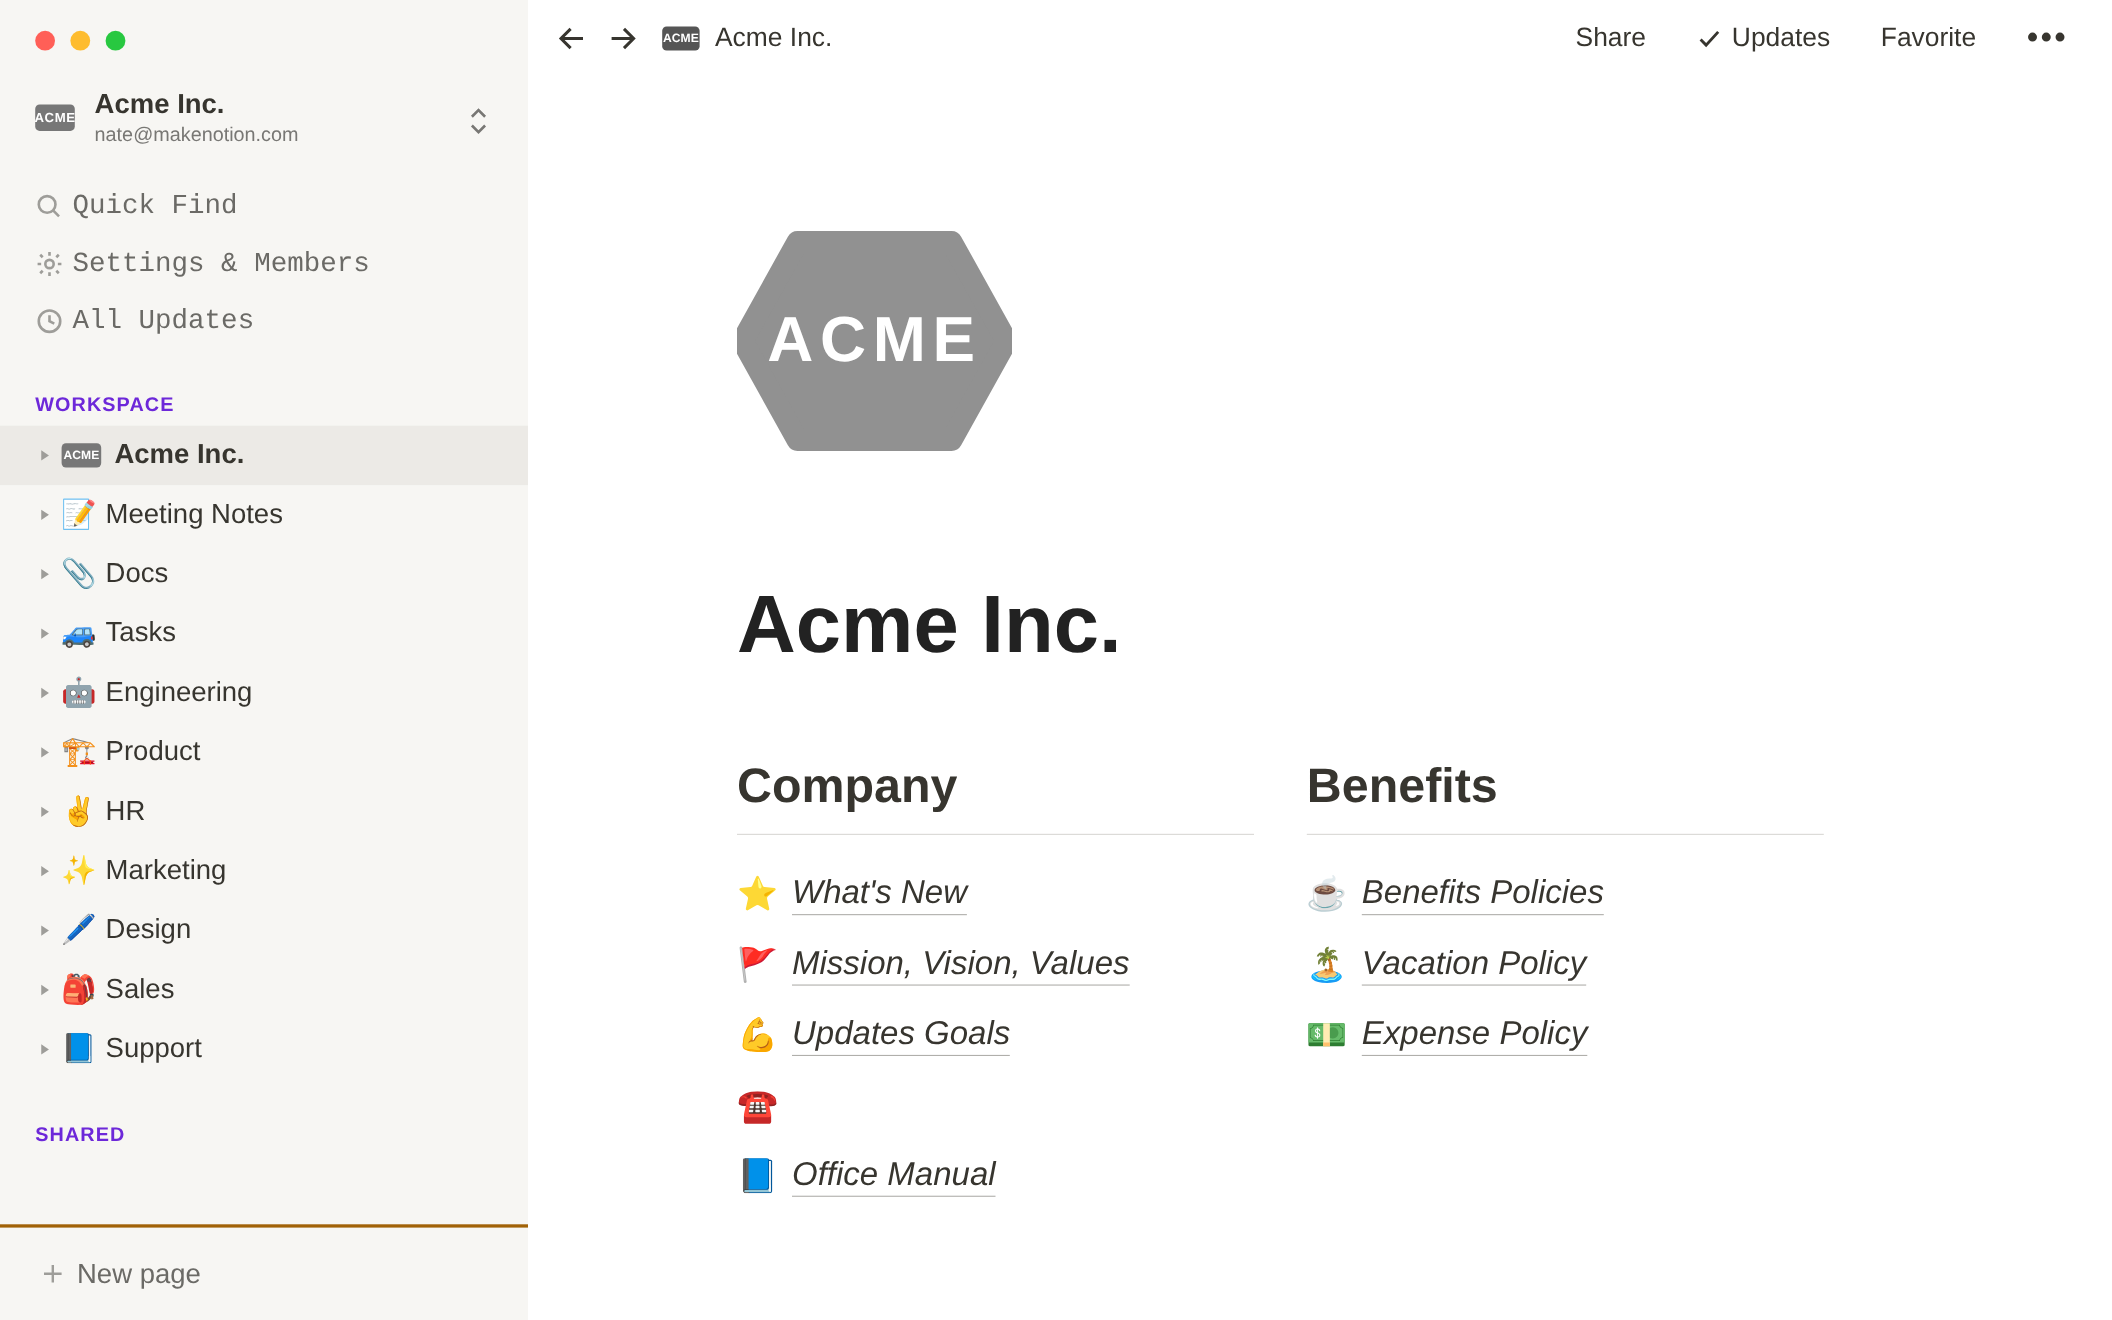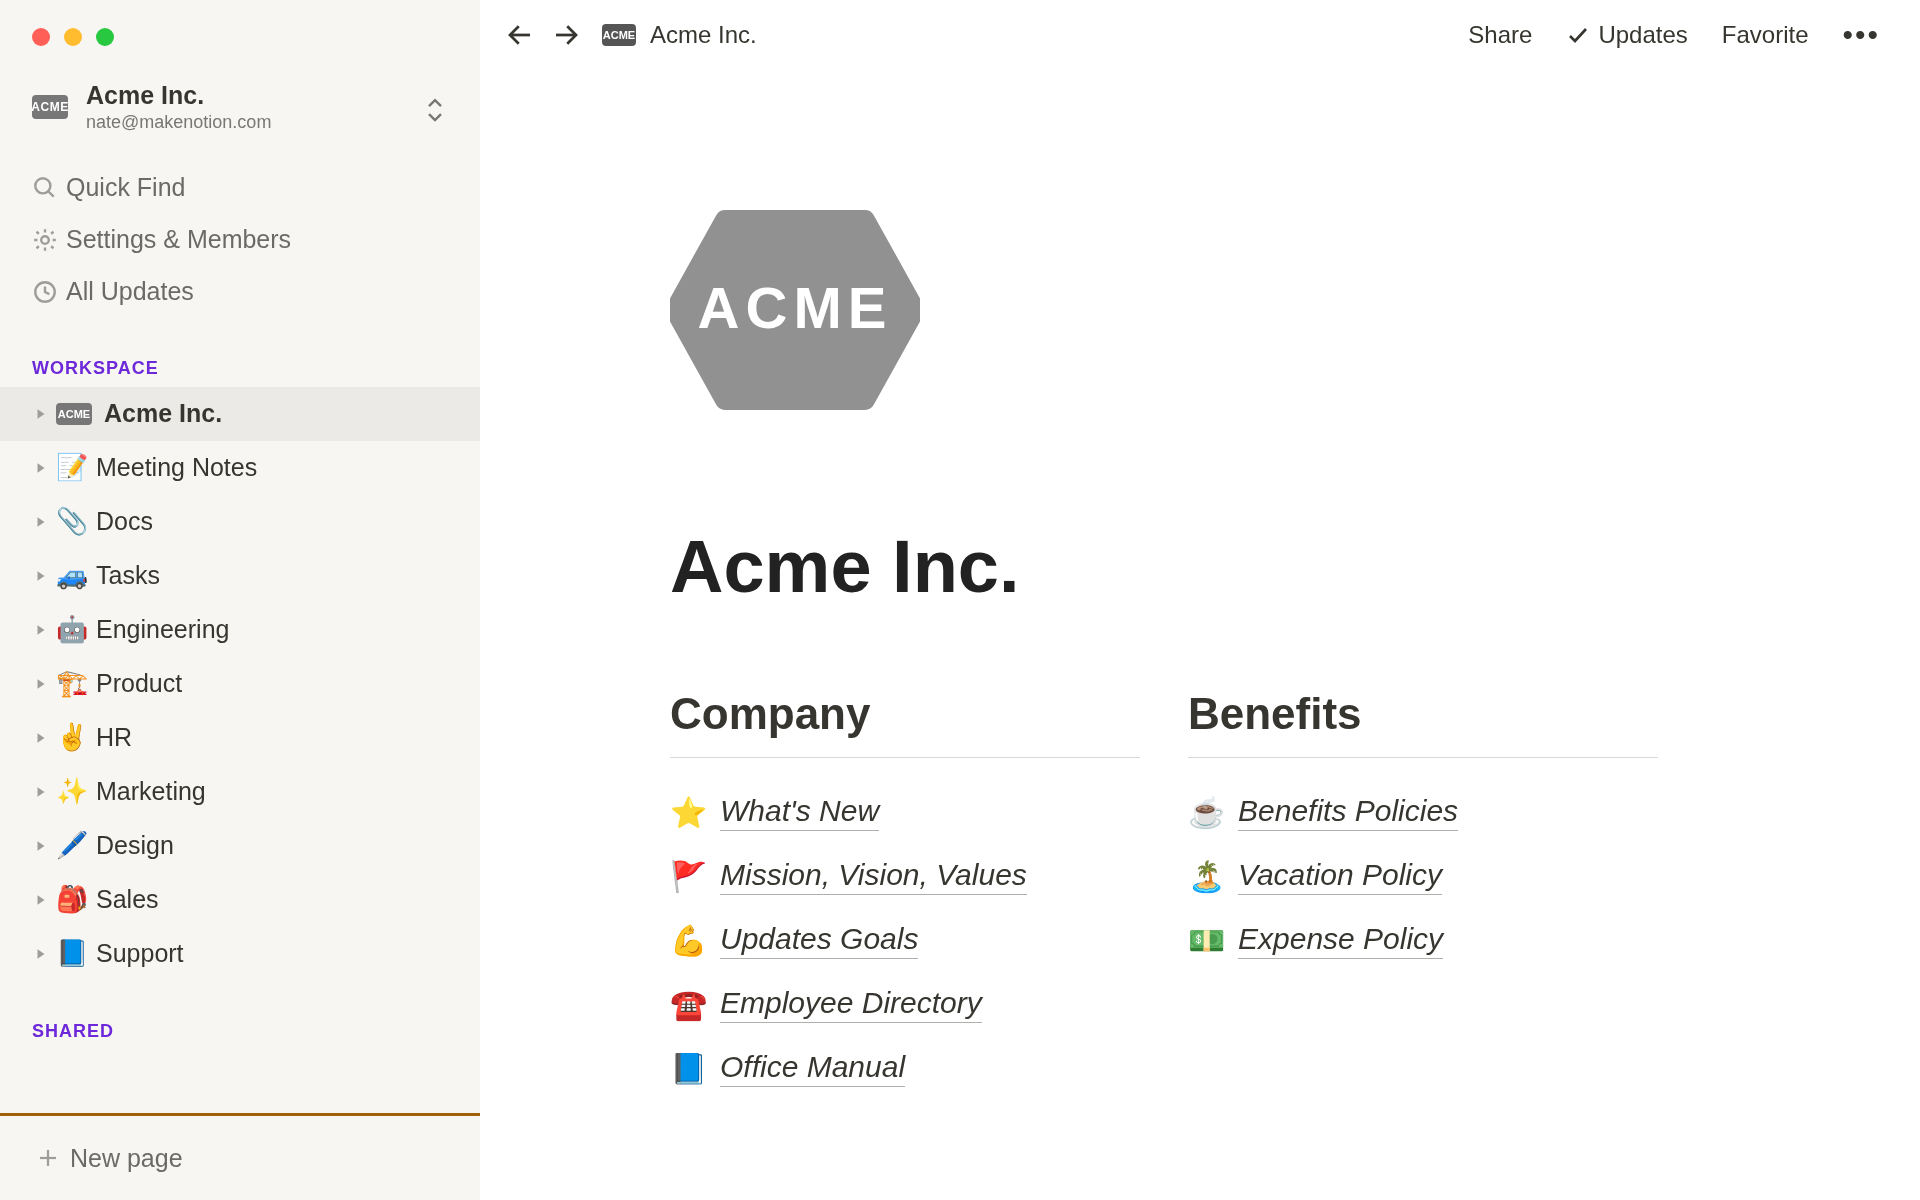--- a/index.html
+++ b/index.html
@@ -52,21 +52,21 @@
   display:flex; align-items:center; justify-content:center;
 }
 .ws-text { margin-left: 18px; display:flex; flex-direction:column; }
 .ws-title { font-weight: 600; font-size: 25px; line-height:1.2; }
 .ws-email { font-size: 18px; color:#787774; line-height:1.2; margin-top:2px; }
 .ws-chevrons {
   position:absolute; right: 36px; top: 50%; transform: translateY(-65%);
   color:#787774;
 }
 
-.nav-items { padding: 10px 0 0 0; }
+.nav-items { padding: 10px 0 0 0; font-family: Liberation Mono, monospace; }
 .nav-item {
   display:flex; align-items:center;
   height: 52px;
   padding: 0 0 0 32px;
   color:#6b6a66;
   cursor:pointer;
 }
 .nav-item .icon {
   width: 34px; display:flex; justify-content:flex-start;
   color:#9e9d99;
@@ -145,21 +145,21 @@
 .breadcrumb {
   display:flex; align-items:center;
   margin-left: 10px;
 }
 .breadcrumb .ws-mini-dark {
   width: 34px; height: 22px; border-radius:4px; background:#555; color:#fff;
   font-size:11px; font-weight:700; display:flex; align-items:center; justify-content:center;
   margin-right: 14px;
 }
 .breadcrumb .bc-label { font-size: 24px; font-weight:500; }
-.tb-right { margin-left:auto; display:flex; align-items:center; gap: 34px; text-align: right; }
+.tb-right { margin-left:auto; display:flex; align-items:center; gap: 46px; text-align: right; }
 .tb-item { display:flex; align-items:center; gap:8px; cursor:pointer; font-size:24px; }
 .tb-item .chk { color:#37352f; }
 .more-dots { font-size: 30px; letter-spacing: 2px; cursor:pointer; }
 
 .content {
   flex:1;
   padding: 60px 0 0 0;
 }
 .page-inner {
   max-width: 1180px;
@@ -440,21 +440,20 @@
             <div class="link-row">
               <span class="emoji">🚩</span>
               <span class="ltxt">Mission, Vision, Values</span>
             </div>
             <div class="link-row">
               <span class="emoji">💪</span>
               <span class="ltxt">Updates Goals</span>
             </div>
             <div class="link-row">
               <span class="emoji">☎️</span>
-              <span class="ltxt">Employee Directory</span>
             </div>
             <div class="link-row">
               <span class="emoji">📘</span>
               <span class="ltxt">Office Manual</span>
             </div>
           </div>
           <div class="column">
             <div class="column-header">Benefits</div>
             <div class="link-row">
               <span class="emoji">☕</span>

